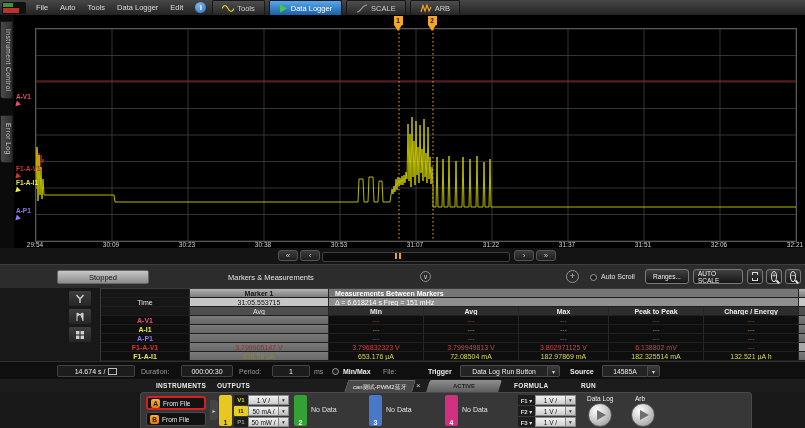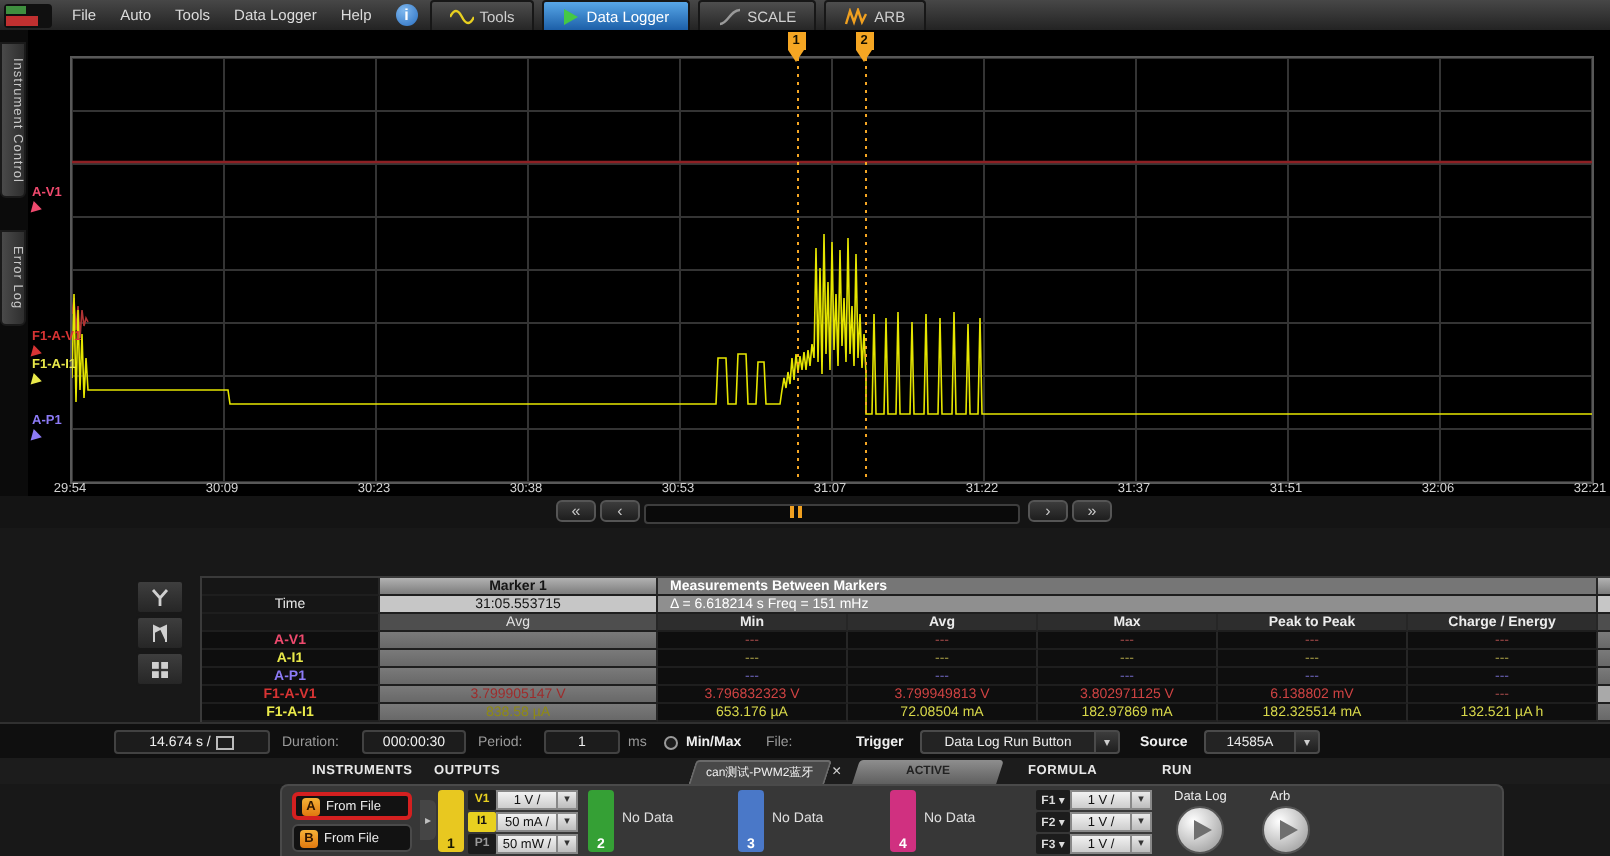--- a/index.html
+++ b/index.html
@@ -123,21 +123,21 @@
   <div id="menubar" class="abs">
     <div id="logo">
         <div class="l1"></div>
         <div class="l2"></div>
       </div>
     <div id="menus" style="display:flex">
         <div class="menu-item">File</div>
         <div class="menu-item">Auto</div>
         <div class="menu-item">Tools</div>
         <div class="menu-item">Data Logger</div>
-        <div class="menu-item">Help</div>
+        <div class="menu-item">Edit</div>
       </div>
     <div id="info-icon">i</div>
     <div id="toptabs" style="display:flex;align-items:flex-end;height:15px">
         <div class="top-tab">
           <span>
             <svg width="12" height="9" viewBox="0 0 12 9">
               <path d="M0,4.5 C2,0.5 4,0.5 6,4.5 C8,8.5 10,8.5 12,4.5" stroke="#e8d020" stroke-width="1.2" fill="none"></path>
             </svg>
           </span>
           <span>Tools</span>
@@ -238,20 +238,39 @@
           <i></i>
           <i></i>
         </div>
     </div>
   <div class="scr-btn" style="left: 278px;">«</div>
       <div class="scr-btn" style="left: 300px;">‹</div>
       <div class="scr-btn" style="left: 514px;">›</div>
       <div class="scr-btn" style="left: 536px;">»</div>
     </div>
 
+  <div id="chart-toolbar" class="abs">
+    <div id="stopped-btn">Stopped</div>
+    <div id="mm-label">Markers &amp; Measurements</div>
+    <div class="circ" style="left:420px;top:6px;width:11px;height:11px;font-size:7px;line-height:10px">∨</div>
+    <div class="circ" style="left:566px;top:5px;width:13px;height:13px;font-size:9px;line-height:11px">+</div>
+    <div class="radio" style="left:590px;top:9px"></div>
+    <div id="autoscroll-label">Auto Scroll</div>
+    <div class="tb-btn" style="left:645px;width:44px">Ranges...</div>
+    <div class="tb-btn" style="left:693px;width:50px">AUTO SCALE</div>
+    <div class="tb-btn" style="left:747px;width:16px">
+      <span style="display:inline-block;width:8px;height:7px;border:1px dashed #ddd"></span>
+    </div>
+    <div class="tb-btn" style="left:766px;width:16px">
+      <span class="mag">+</span>
+    </div>
+    <div class="tb-btn" style="left:785px;width:16px">
+      <span class="mag">−</span>
+    </div>
+  </div>
 
   <div id="tbl-icons" class="abs">
       <div class="tbl-icon-btn" style="top: 2px;">
         <svg width="10" height="10" viewBox="0 0 10 10">
           <path d="M5,9 L5,5 M5,5 L1.5,1 M5,5 L8.5,1" stroke="#d0d0d0" stroke-width="1.4" fill="none"></path>
         </svg>
       </div>
       <div class="tbl-icon-btn" style="top: 20px;">
         <svg width="10" height="10" viewBox="0 0 10 10">
           <path d="M2,9 L2,1 L5,2.5 L2,4 M8,9 L8,1 L5,2.5" stroke="#d0d0d0" stroke-width="1" fill="#d0d0d0"></path>

